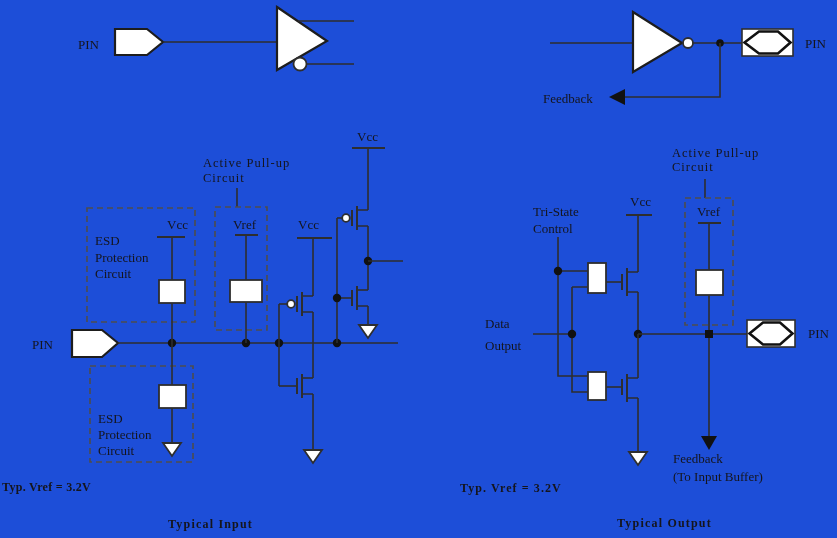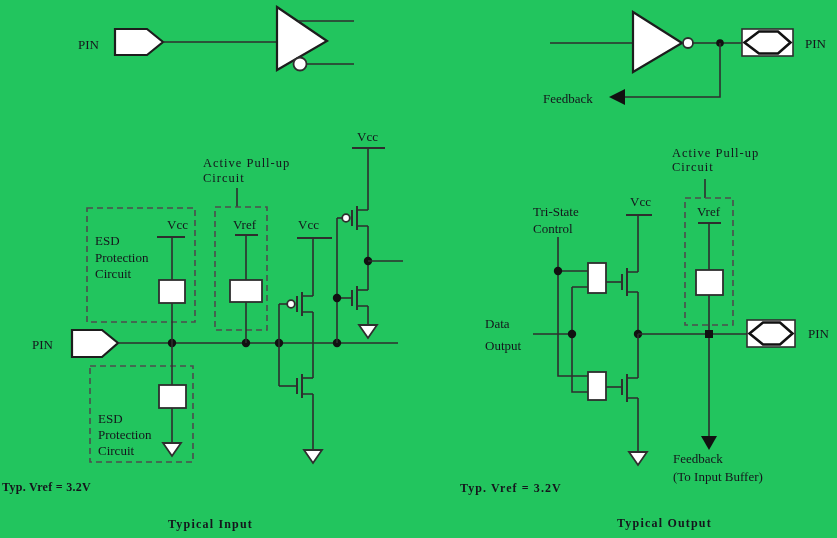--- a/index.html
+++ b/index.html
@@ -1,16 +1,16 @@
 <!DOCTYPE html>
 <html><head>
 <meta charset="utf-8">
 <style>
   html,body{margin:0;padding:0;background:#ffffff;}
-  #stage{position:relative;width:837px;height:538px;background:#22c55e;overflow:hidden;
+  #stage{position:relative;width:837px;height:538px;background:#1d4ed8;overflow:hidden;
          font-family:"Liberation Serif", serif;}
   svg{position:absolute;left:0;top:0;}
   text{fill:#15151c;font-family:"Liberation Serif", serif;font-size:13px;}
   .lbl{font-size:13px;}
   .hdr{font-size:12.5px;letter-spacing:1px;}
   .note{font-size:12px;font-weight:bold;letter-spacing:.3px;}
   .note2{font-size:12px;font-weight:bold;letter-spacing:1.1px;}
   .cap{font-size:12px;font-weight:bold;letter-spacing:1.2px;}
   .wire{stroke:#2e2e2e;stroke-width:1.6;fill:none;}
   .wire2{stroke:#2e2e2e;stroke-width:2;fill:none;}

